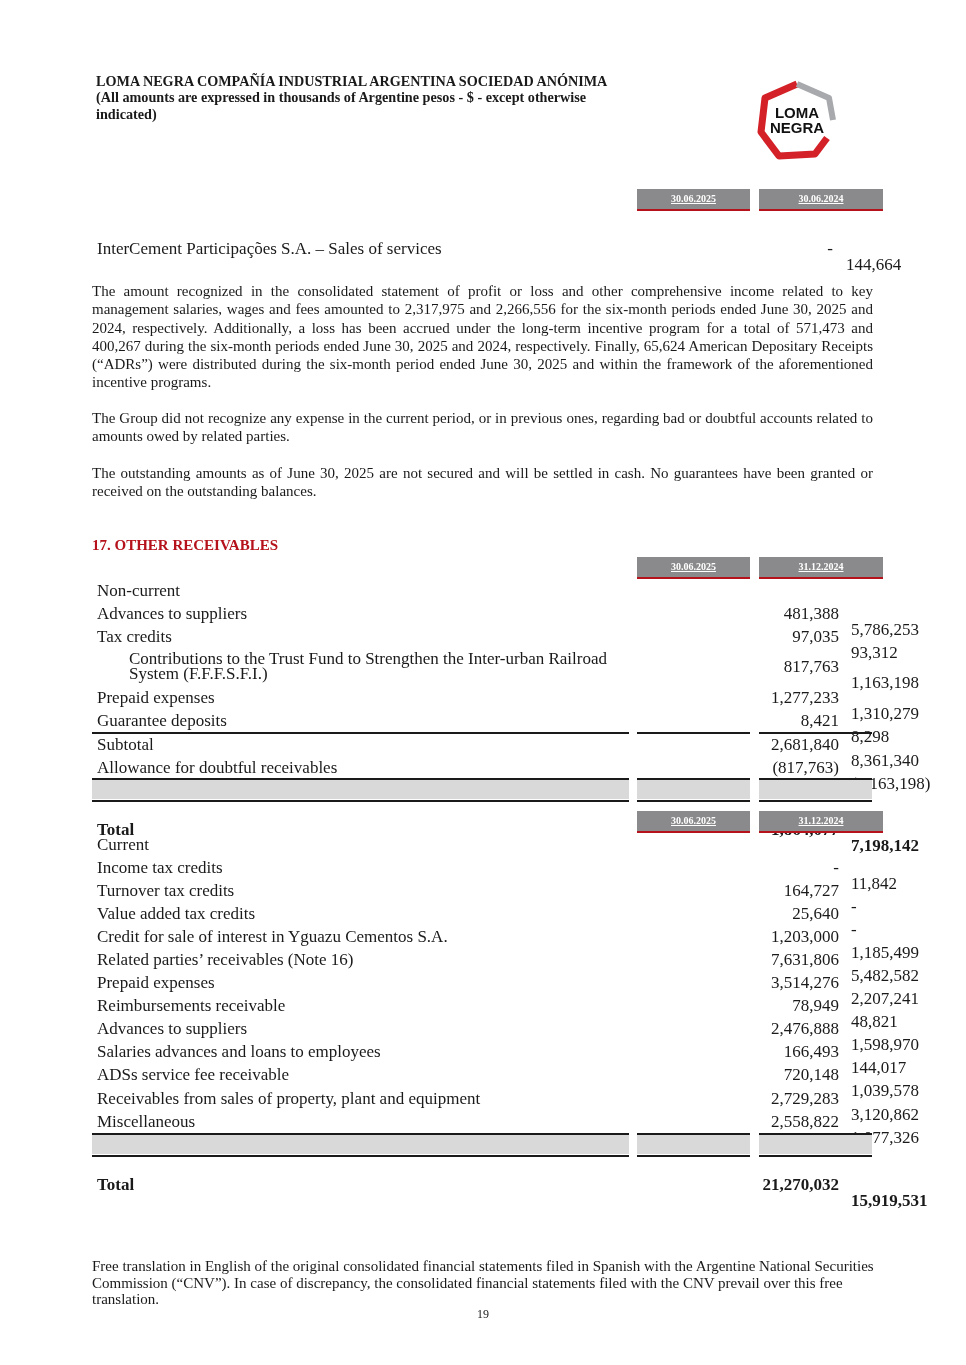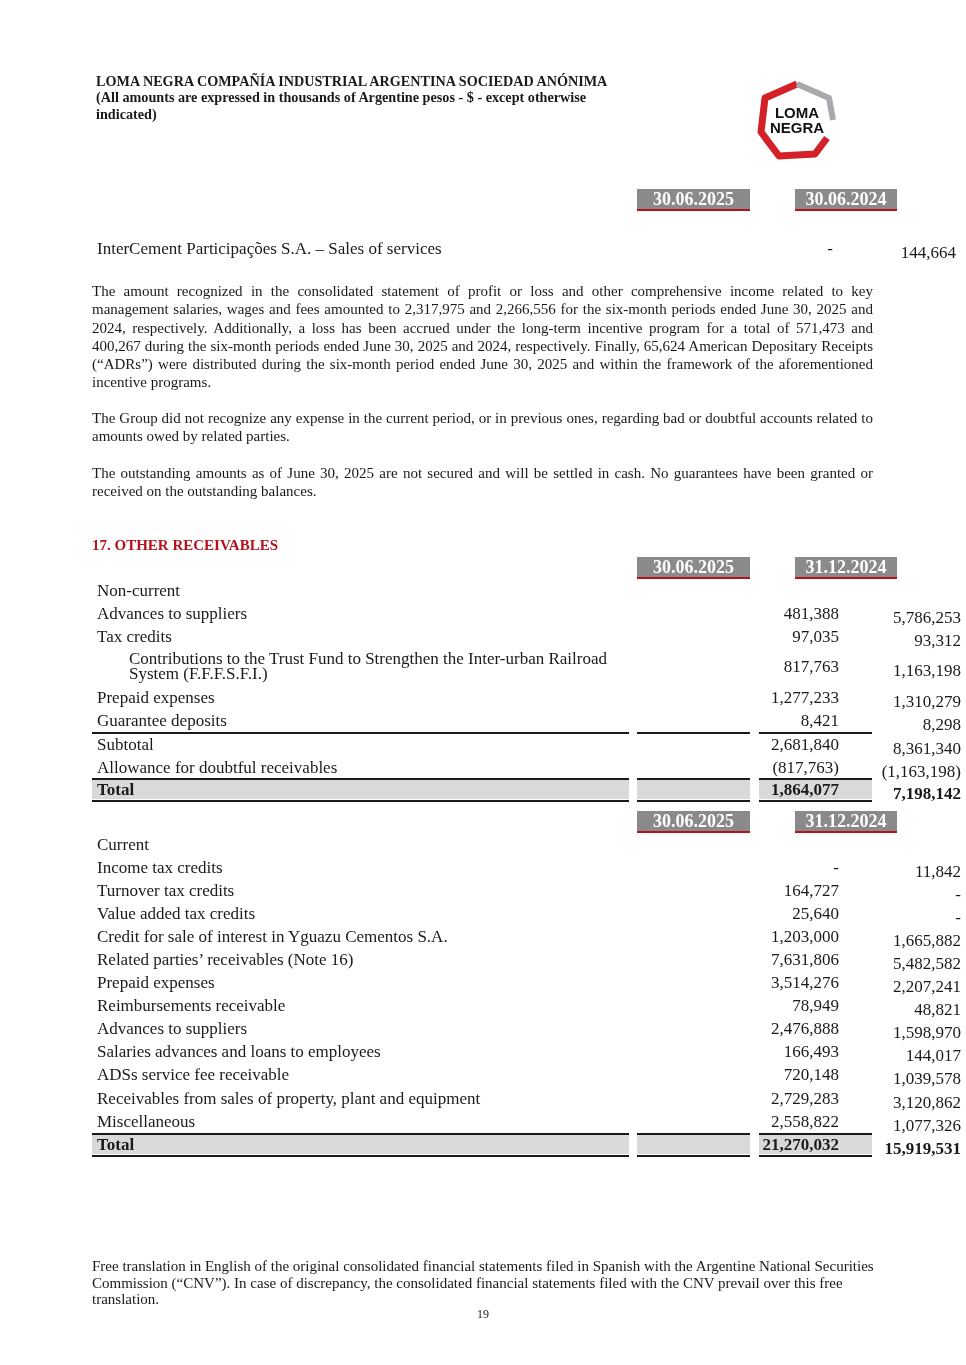--- a/index.html
+++ b/index.html
@@ -10,37 +10,37 @@
   }
   .header {
     position: absolute; left: 96px; top: 73px; width: 640px;
     font-weight: bold; font-size: 14.2px; line-height: 16.4px;
   }
   .header div { white-space: nowrap; }
   .logo { position: absolute; left: 755px; top: 80px; width: 84px; height: 80px; }
 
   .colhead {
     position: absolute; height: 20px; background: #8a8a8c; color: #ffffff;
-    font-weight: bold; font-size: 18px; line-height: 20px; text-align: center;
-    border-bottom: 2px solid #b5121b; box-sizing: content-box;
+    font-weight: bold; font-size: 10px; line-height: 20px; text-align: center;
+    border-bottom: 2px solid #b5121b; box-sizing: content-box; text-decoration: underline;
   }
   .c1 { left: 637px; width: 113px; }
-  .c2 { left: 759px; width: 102px; margin-left: 36px; }
+  .c2 { left: 759px; width: 124px; }
 
   .row { position: absolute; left: 92px; width: 781px; height: 23px; font-size: 17px; line-height: 23px; }
   .row .lbl { position: absolute; left: 5px; top: 0; white-space: nowrap; }
   .row .v1 { position: absolute; left: 637px; width: 110px; text-align: right; top: 0; }
-  .row .v2 { position: absolute; left: 759px; width: 110px; text-align: right; top: 4px; }
+  .row .v2 { position: absolute; left: 759px; width: 110px; text-align: left; top: 16px; }
   .row.two { height: 34px; line-height: 15px; }
   .row.two .lbl { top: 1px; white-space: normal; width: 520px; margin-left: 32px; }
   .row.two .v1, .row.two .v2 { line-height: 34px; }
 
   .rule { position: absolute; height: 2px; background: #1a1a1a; }
   .shade { position: absolute; background: #d9d9d9; height: 19px; }
-  .bold { font-weight: bold; }
+  .bold { font-weight: bold; margin-top: 40px; }
 
   .para {
     position: absolute; left: 92px; width: 781px; font-size: 15px; line-height: 18.3px;
     text-align: justify;
   }
   .section-title {
     position: absolute; left: 92px; top: 536px; font-size: 15px; font-weight: bold;
     color: #b5121b; line-height: 18px;
   }
   .footer {
@@ -160,21 +160,21 @@
       <span class="v2">-</span>
     </div>
   <div class="row" style="top:902px;">
       <span class="lbl">Value added tax credits</span>
       <span class="v1">25,640</span>
       <span class="v2">-</span>
     </div>
   <div class="row" style="top:925px;">
       <span class="lbl">Credit for sale of interest in Yguazu Cementos S.A.</span>
       <span class="v1">1,203,000</span>
-      <span class="v2">1,665,882</span>
+      <span class="v2">1,185,499</span>
     </div>
   <div class="row" style="top:948px;">
       <span class="lbl">Related parties’ receivables (Note 16)</span>
       <span class="v1">7,631,806</span>
       <span class="v2">5,482,582</span>
     </div>
   <div class="row" style="top:971px;">
       <span class="lbl">Prepaid expenses</span>
       <span class="v1">3,514,276</span>
       <span class="v2">2,207,241</span>

